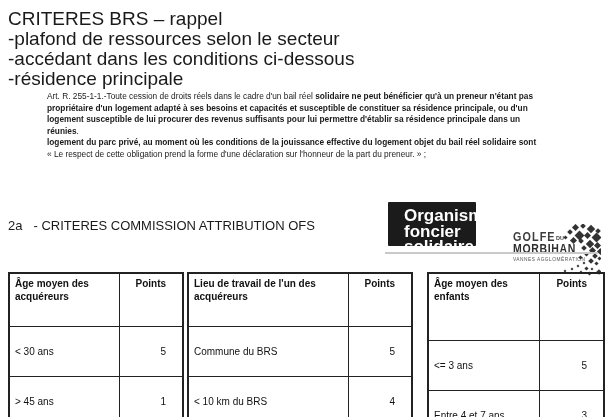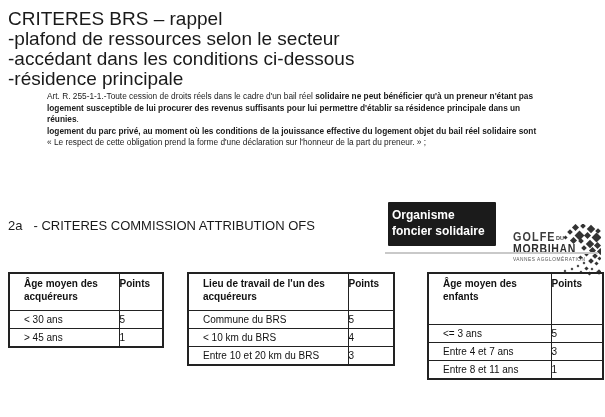--- a/index.html
+++ b/index.html
@@ -19,24 +19,24 @@
   
   .legal-block { left: 19px; top: 91px; font-size: 8.3px; line-height: 11.6px; white-space: nowrap; margin-left: 28px; }
   .legal-block b { font-weight: bold; }
 
   
   .section-heading { left: 8px; top: 218px; font-size: 13px; white-space: nowrap; }
   .section-heading .sect-title { margin-left: 11px; }
 
   
   .ofs-box {
-    left: 388px; top: 202px; width: 108px; height: 44px;
+    left: 388px; top: 202px; width: 88px; height: 44px;
     background: #1b1b1b; color: #ffffff;
-    font-size: 12px; font-weight: bold; line-height: 15.5px;
-    padding: 6px 0 0 4px; box-sizing: border-box;
+    font-size: 17px; font-weight: bold; line-height: 15.5px;
+    padding: 6px 0 0 16px; box-sizing: border-box;
     border-radius: 1px;
   }
 
   
   .gmva { left: 505px; top: 200px; width: 96px; height: 52px; margin-top: 24px; }
   .gmva .g-top { position: absolute; left: 8px; top: 6px; font-size: 12px; font-weight: 600;
                  letter-spacing: 1.2px; color: #3d3d3d; transform: scaleX(0.9); transform-origin: left; white-space: nowrap; }
   .gmva .g-du { position: absolute; left: 51px; top: 11px; font-size: 5.5px; font-weight: 600; color: #3d3d3d; }
   .gmva .g-main { position: absolute; left: 8px; top: 18px; font-size: 12.5px; font-weight: 800;
                   letter-spacing: 0.8px; color: #2e2e2e; transform: scaleX(0.84); transform-origin: left; white-space: nowrap; }
@@ -48,22 +48,22 @@
   .divider { left: 385px; top: 252px; width: 213px; height: 2px; background: #c9c9c9; }
 
   
   table.crit {
     position: absolute; top: 272px;
     border-collapse: collapse; table-layout: fixed;
     font-size: 10px; color: #111111;
     border: 2px solid #222222;
   }
   table.crit td { border: 1px solid #222222; overflow: hidden; }
-  table.crit td.label { padding: 0 2px 0 14px; }
-  table.crit td.pts { text-align: left; padding: 0; }
+  table.crit td.label { padding: 0 2px 0 5px; }
+  table.crit td.pts { text-align: right; padding: 16px; }
   table.crit tr.hdr td { font-weight: bold; vertical-align: top; padding-top: 3px; line-height: 13px; }
   table.crit tr.hdr td .hl { display: block; }
   .t1 { left: 8px; }
   .t2 { left: 187px; }
   .t3 { left: 427px; }
   .t1 tr.hdr td, .t2 tr.hdr td { height: 33px; }
   .t3 tr.hdr td { height: 47px; }
   table.crit tr.row td { height: 17px; }
 </style>
 </head>
@@ -71,20 +71,21 @@
 
 <div class="abs title-block">
   <div>CRITERES BRS – rappel</div>
   <div>-plafond de ressources selon le secteur</div>
   <div>-accédant dans les conditions ci-dessous</div>
   <div>-résidence principale</div>
 </div>
 
 <div class="abs legal-block">
   <div><span>Art. R. 255-1-1.-Toute cession de droits réels dans le cadre d'un bail réel </span><b>solidaire ne peut bénéficier qu'à un preneur n'étant pas</b></div>
+  <div><b>propriétaire d'un logement adapté à ses besoins et capacités et susceptible de constituer sa résidence principale, ou d'un</b></div>
   <div><b>logement susceptible de lui procurer des revenus suffisants pour lui permettre d'établir sa résidence principale dans un</b></div>
   <div><b>réunies</b><span>.</span></div>
   <div><b>logement du parc privé, au moment où les conditions de la jouissance effective du logement objet du bail réel solidaire sont</b></div>
   <div>« Le respect de cette obligation prend la forme d'une déclaration sur l'honneur de la part du preneur. » ;</div>
 </div>
 
 <div class="abs section-heading">
   <span>2a</span><span class="sect-title">- CRITERES COMMISSION ATTRIBUTION OFS</span>
 </div>
 

